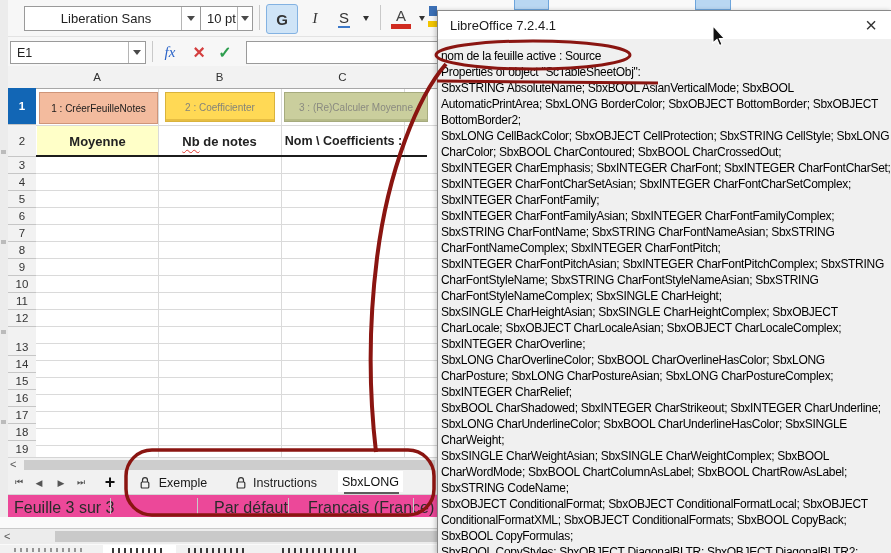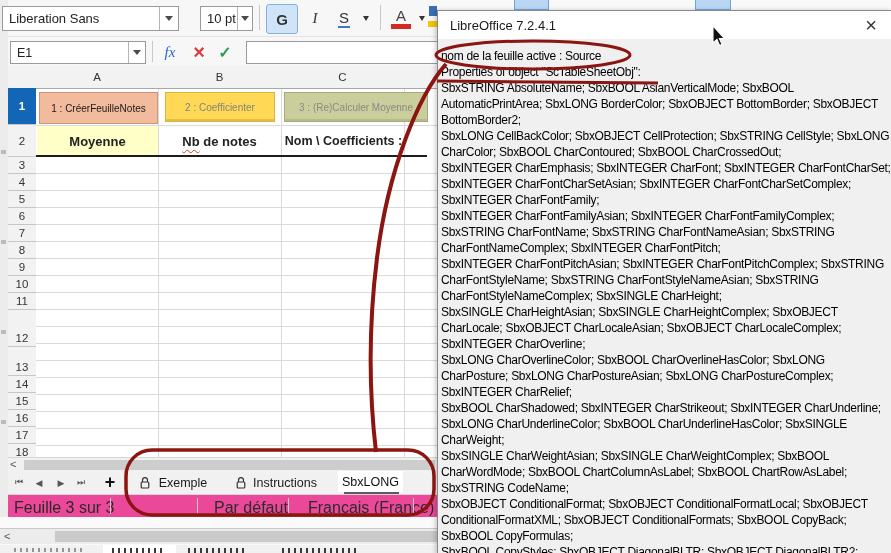--- a/index.html
+++ b/index.html
@@ -29,21 +29,21 @@
 <div id="shot">
 
   <div class="a" style="left:0;top:0;width:8px;height:517px;background:#ececec;border-right:1px solid #cfcfcf;"></div>
   <div class="a" style="left:1px;top:150px;width:5px;height:4px;background:#bbb;"></div>
   <div class="a" style="left:1px;top:240px;width:5px;height:4px;background:#bbb;"></div>
   <div class="a" style="left:1px;top:330px;width:5px;height:4px;background:#bbb;"></div>
   <div class="a" style="left:1px;top:420px;width:5px;height:4px;background:#bbb;"></div>
 
   <div class="a" style="left:8px;top:0;width:883px;height:36px;background:#f7f7f7;"></div>
 
-  <div class="a combo" style="left:2px;top:6px;width:175px;height:23px;">
+  <div class="a combo" style="left:24px;top:6px;width:175px;height:23px;text-align:center;">
     <div class="txt">Liberation Sans</div>
     <div class="dd">
         <div class="tri"></div>
       </div>
   </div>
 
   <div class="a combo" style="left:200px;top:6px;width:51px;height:23px;">
     <div class="txt">10 pt</div>
     <div class="dd" style="width:14px;">
         <div class="tri"></div>
@@ -120,21 +120,21 @@
     <div class="rowhead" style="height:31px;">2</div>
     <div class="rowhead" style="height:16px;">3</div>
     <div class="rowhead" style="height:16px;">4</div>
     <div class="rowhead" style="height:16px;">5</div>
     <div class="rowhead" style="height:16px;">6</div>
     <div class="rowhead" style="height:16px;">7</div>
     <div class="rowhead" style="height:16px;">8</div>
     <div class="rowhead" style="height:16px;">9</div>
     <div class="rowhead" style="height:16px;">10</div>
     <div class="rowhead" style="height:16px;">11</div>
-    <div class="rowhead" style="height:16px;margin-top:20px;">12</div>
+    <div class="rowhead" style="height:16px;">12</div>
     <div class="rowhead" style="height:16px;margin-top:12px;">13</div>
     <div class="rowhead" style="height:16px;">14</div>
     <div class="rowhead" style="height:16px;">15</div>
     <div class="rowhead" style="height:16px;">16</div>
     <div class="rowhead" style="height:16px;">17</div>
     <div class="rowhead" style="height:16px;">18</div>
     <div class="rowhead" style="height:16px;">19</div>
     <div class="rowhead" style="height:10px;border-bottom:none;"></div>
   </div>
 

